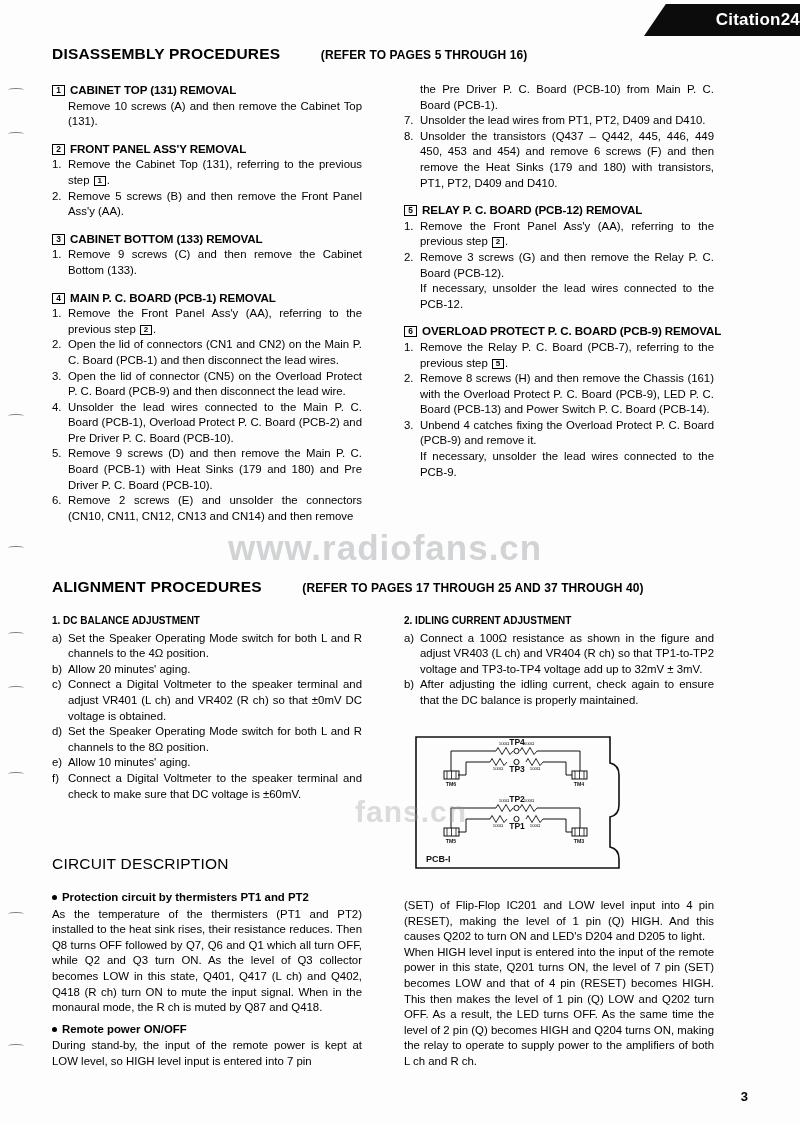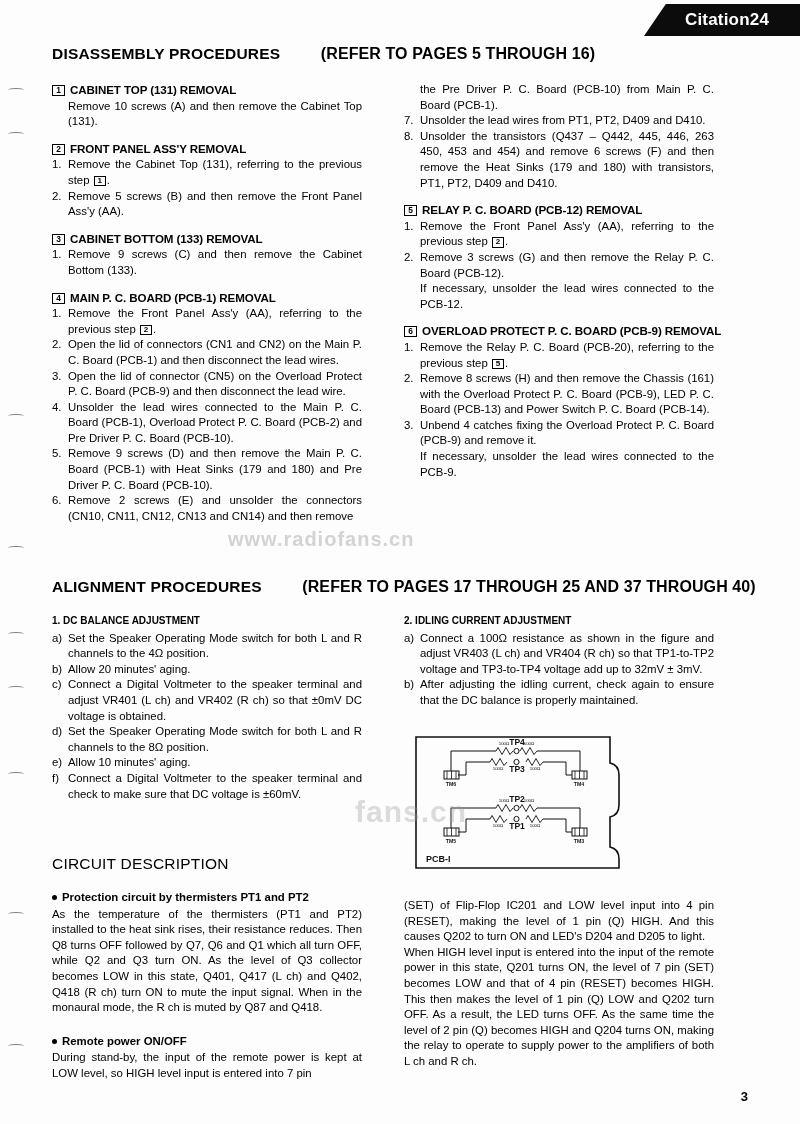--- a/index.html
+++ b/index.html
@@ -25,21 +25,21 @@
     top: 4px;
     left: 644px;
     width: 156px;
     height: 32px;
     background: #0c0c0c;
     color: #ffffff;
     -webkit-clip-path: polygon(14% 0, 100% 0, 100% 100%, 0 100%);
     clip-path: polygon(14% 0, 100% 0, 100% 100%, 0 100%);
     display: flex;
     align-items: center;
-    justify-content: center;
+    justify-content: flex-end;
     padding-left: 10px;
     box-sizing: border-box;
   }
   .header-tab span {
     font-size: 17px;
     font-weight: bold;
     letter-spacing: 0.2px;
   }
 
   
@@ -58,21 +58,21 @@
     left: 52px;
     white-space: nowrap;
   }
   .section-head .big {
     font-size: 15.5px;
     font-weight: bold;
     letter-spacing: 0.2px;
     text-align: right;
   }
   .section-head .sub {
-    font-size: 16px;
+    font-size: 12px;
     font-weight: bold;
     letter-spacing: 0.1px;
     padding-left: 36px;
   }
 
   .plain-head {
     position: absolute;
     left: 52px;
     font-size: 15.5px;
     font-weight: normal;
@@ -171,21 +171,21 @@
     width: 215px;
     height: 135px;
   }
   .figure svg { display: block; }
 
   
   .watermark {
     position: absolute;
     left: 228px;
     top: 528px;
-    font-size: 20px;
+    font-size: 35px;
     font-weight: bold;
     color: rgba(150,152,158,0.42);
     letter-spacing: 1px;
     white-space: nowrap;
     pointer-events: none;
     font-family: "Liberation Sans", sans-serif;
   }
   .watermark2 {
     position: absolute;
     left: 355px;
@@ -307,21 +307,21 @@
       <div class="step">
         <span class="mark"></span>
         <span class="body just">the Pre Driver P. C. Board (PCB-10) from Main P. C. Board (PCB-1).</span>
       </div>
       <div class="step">
         <span class="mark">7.</span>
         <span class="body just">Unsolder the lead wires from PT1, PT2, D409 and D410.</span>
       </div>
       <div class="step">
         <span class="mark">8.</span>
-        <span class="body just">Unsolder the transistors (Q437 – Q442, 445, 446, 263 450, 453 and 454) and remove 6 screws (F) and then remove the Heat Sinks (179 and 180) with transistors, PT1, PT2, D409 and D410.</span>
+        <span class="body just">Unsolder the transistors (Q437 – Q442, 445, 446, 449 450, 453 and 454) and remove 6 screws (F) and then remove the Heat Sinks (179 and 180) with transistors, PT1, PT2, D409 and D410.</span>
       </div>
     </div>
 
     <div class="blk">
       <div class="blk-title">
         <span class="boxnum">5</span>
         <span class="ttl">RELAY P. C. BOARD (PCB-12) REMOVAL</span>
       </div>
       <div class="step">
         <span class="mark">1.</span>
@@ -337,21 +337,21 @@
       </div>
     </div>
 
     <div class="blk">
       <div class="blk-title">
         <span class="boxnum">6</span>
         <span class="ttl">OVERLOAD PROTECT P. C. BOARD (PCB-9) REMOVAL</span>
       </div>
       <div class="step">
         <span class="mark">1.</span>
-        <span class="body just"><span>Remove the Relay P. C. Board (PCB-20), referring to the previous step </span><span class="boxnum inline">5</span><span>.</span></span>
+        <span class="body just"><span>Remove the Relay P. C. Board (PCB-7), referring to the previous step </span><span class="boxnum inline">5</span><span>.</span></span>
       </div>
       <div class="step">
         <span class="mark">2.</span>
         <span class="body just">Remove 8 screws (H) and then remove the Chassis (161) with the Overload Protect P. C. Board (PCB-9), LED P. C. Board (PCB-13) and Power Switch P. C. Board (PCB-14).</span>
       </div>
       <div class="step">
         <span class="mark">3.</span>
         <span class="body just">Unbend 4 catches fixing the Overload Protect P. C. Board (PCB-9) and remove it.</span>
       </div>
       <div class="step">
@@ -488,21 +488,21 @@
 
   <div class="plain-head" style="top:855px">CIRCUIT DESCRIPTION</div>
 
   <div class="col left" style="top:890px">
     <div class="blk tight">
       <div class="bullet-head">
         <span class="dot"></span><span>Protection circuit by thermisters PT1 and PT2</span>
       </div>
       <div class="para">As the temperature of the thermisters (PT1 and PT2) installed to the heat sink rises, their resistance reduces. Then Q8 turns OFF followed by Q7, Q6 and Q1 which all turn OFF, while Q2 and Q3 turn ON. As the level of Q3 collector becomes LOW in this state, Q401, Q417 (L ch) and Q402, Q418 (R ch) turn ON to mute the input signal. When in the monaural mode, the R ch is muted by Q87 and Q418.</div>
     </div>
-    <div class="blk tight" style="margin-top:18px">
+    <div class="blk tight" style="margin-top:6px">
       <div class="bullet-head">
         <span class="dot"></span><span>Remote power ON/OFF</span>
       </div>
       <div class="para">During stand-by, the input of the remote power is kept at LOW level, so HIGH level input is entered into 7 pin</div>
     </div>
   </div>
 
   <div class="col right" style="top:898px">
     <div class="para">(SET) of Flip-Flop IC201 and LOW level input into 4 pin (RESET), making the level of 1 pin (Q) HIGH. And this causes Q202 to turn ON and LED's D204 and D205 to light.</div>
     <div class="para">When HIGH level input is entered into the input of the remote power in this state, Q201 turns ON, the level of 7 pin (SET) becomes LOW and that of 4 pin (RESET) becomes HIGH. This then makes the level of 1 pin (Q) LOW and Q202 turn OFF. As a result, the LED turns OFF. As the same time the level of 2 pin (Q) becomes HIGH and Q204 turns ON, making the relay to operate to supply power to the amplifiers of both L ch and R ch.</div>

